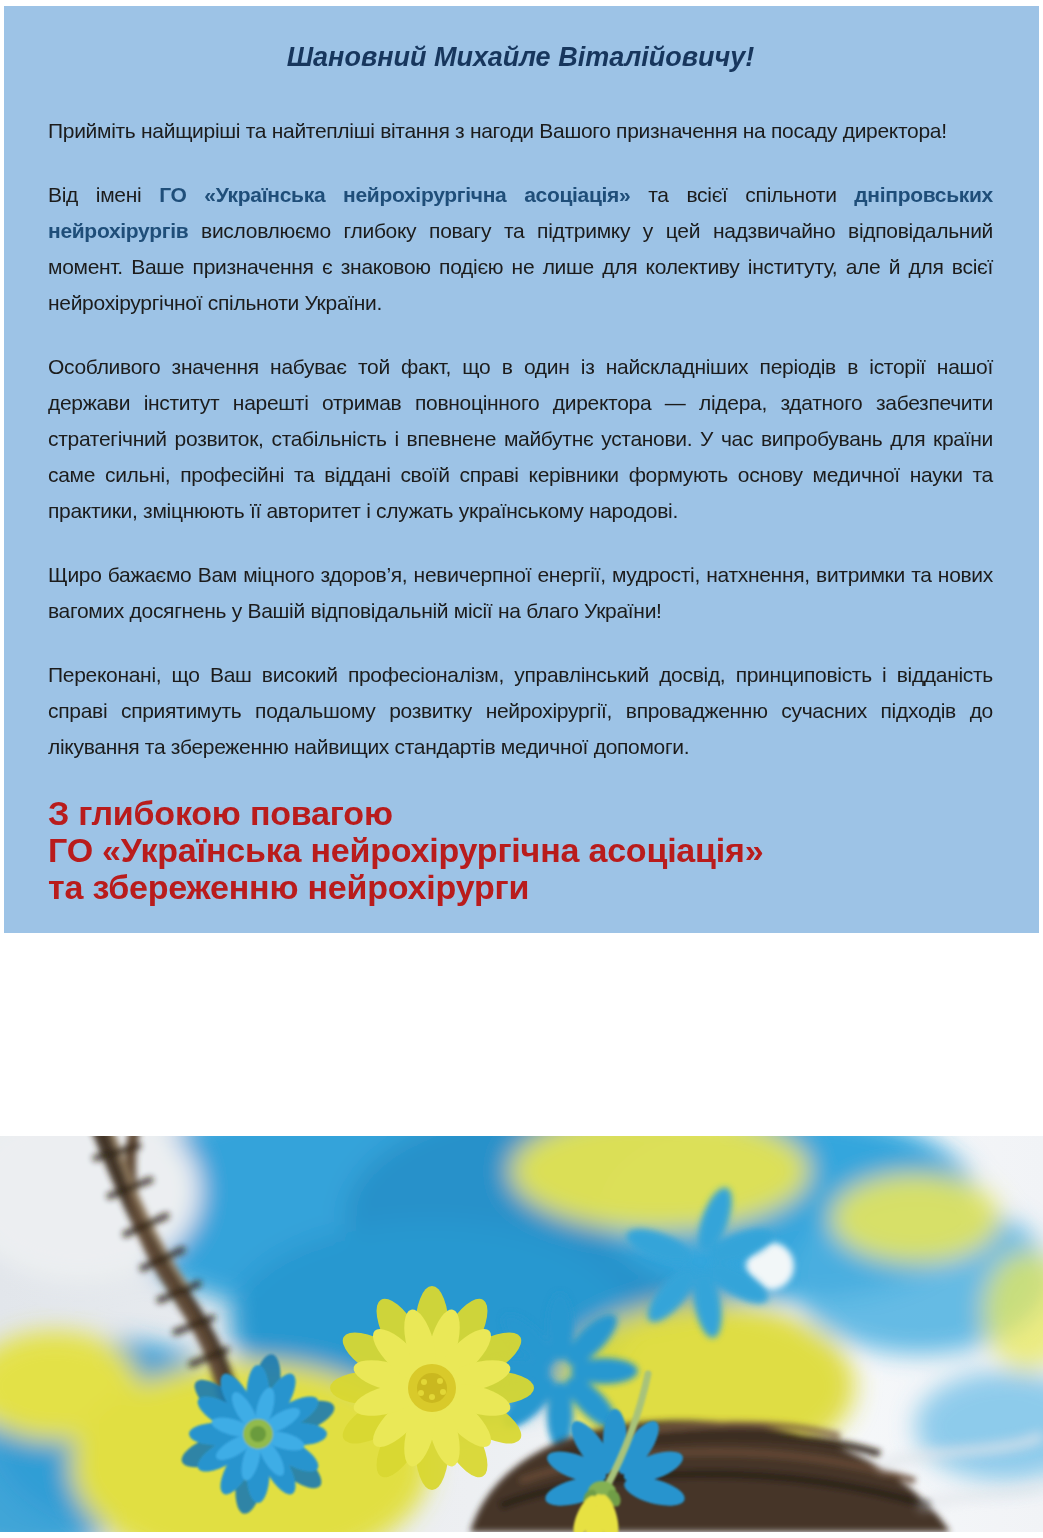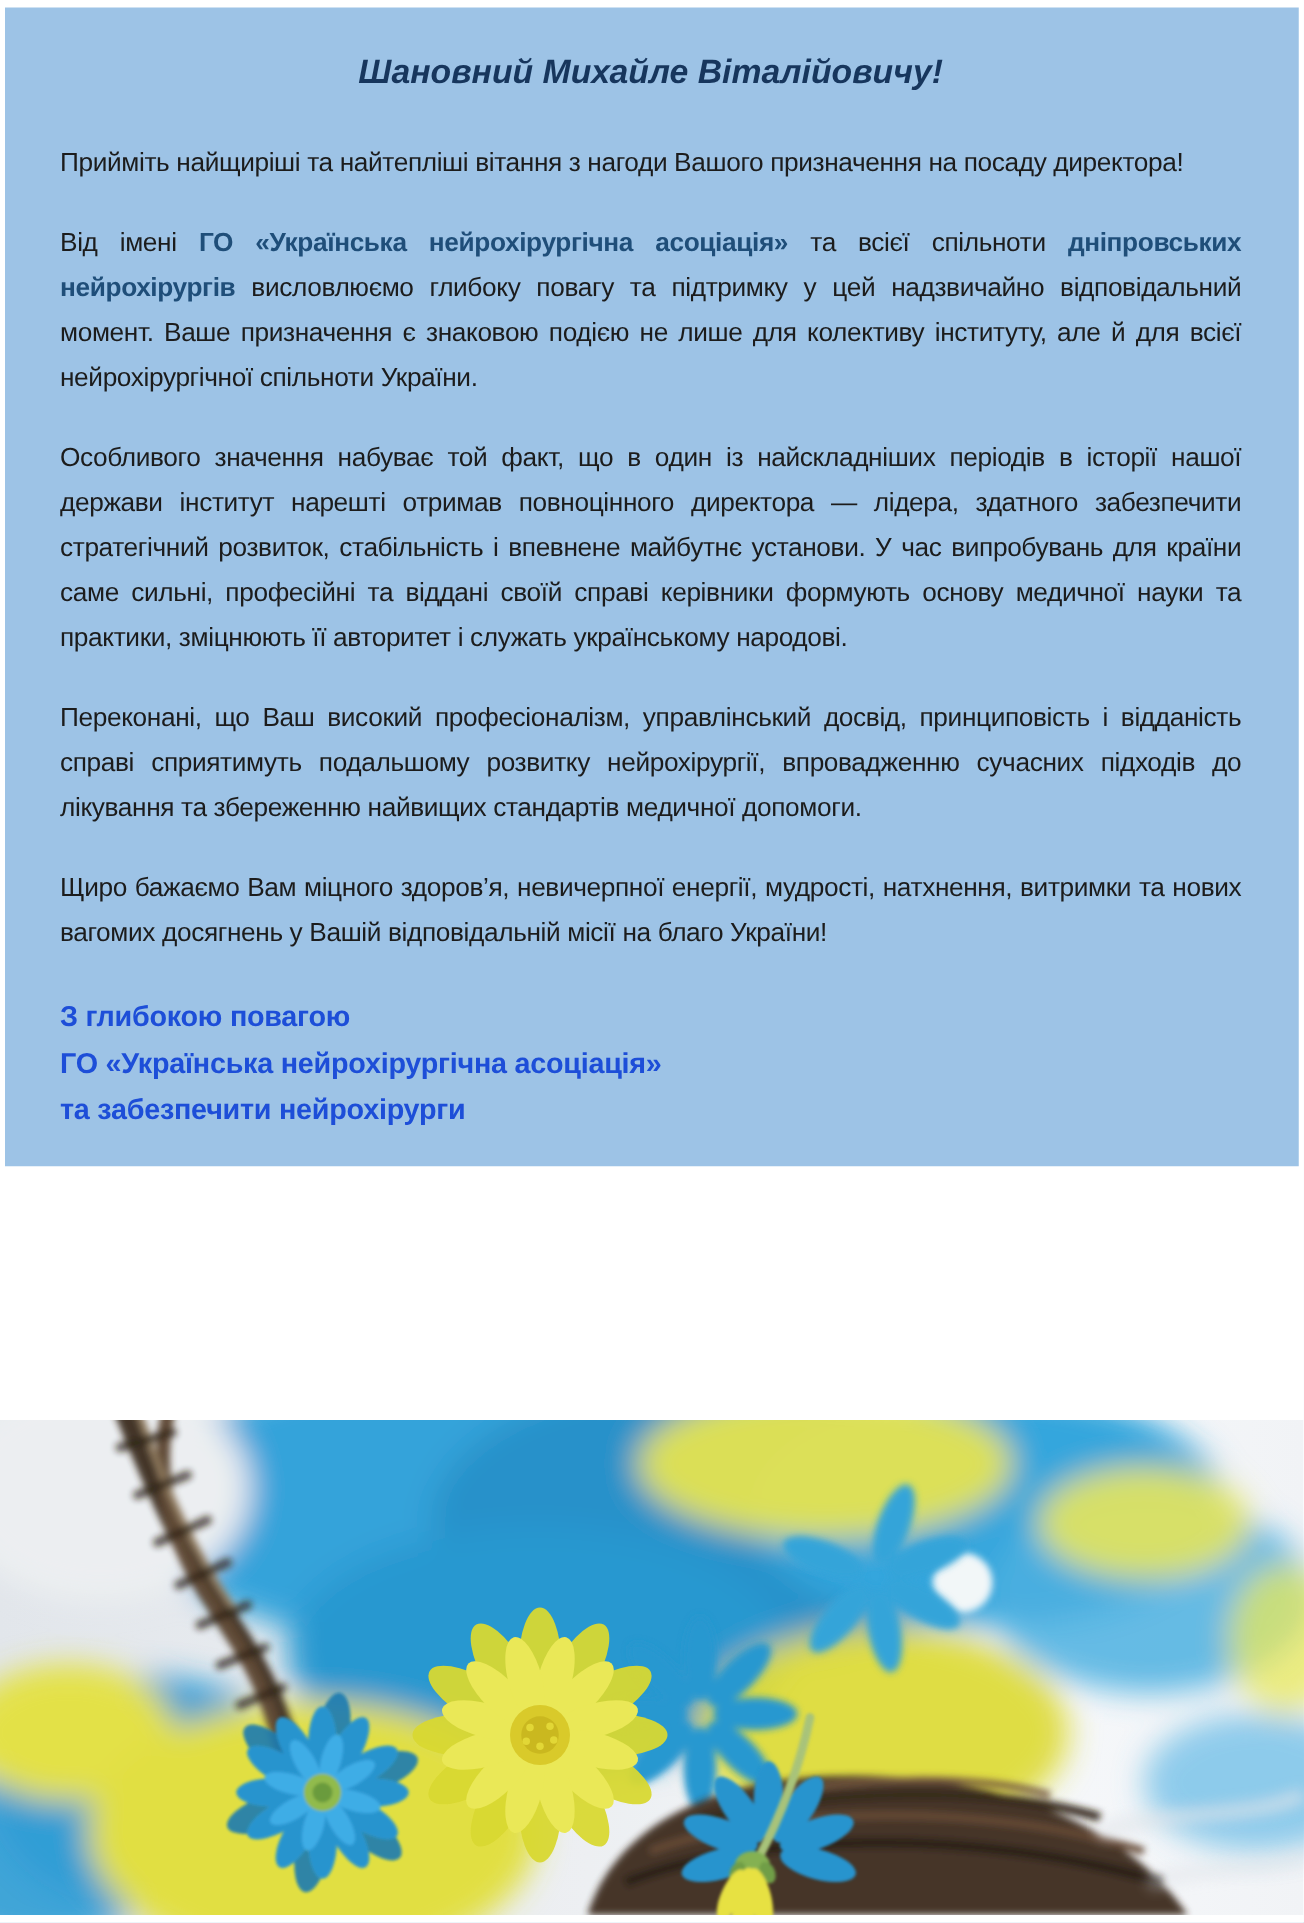--- a/index.html
+++ b/index.html
@@ -31,24 +31,24 @@
     font-size:21px;
     line-height:36px;
     letter-spacing:-0.3px;
     color:#1c1c1c;
     text-align:justify;
   }
   p.body.first{margin-top:40px;}
   .accent{color:#1f4e79;font-weight:bold;}
   .signature{
     margin-top:30px;
-    font-size:23px;
+    font-size:34px;
     line-height:37px;
     font-weight:bold;
-    color:#1d4ed8;
+    color:#b91c1c;
     letter-spacing:-0.2px;
   }
   .photo{
     position:absolute;left:0;top:1136px;
     width:1043px;height:396px;
     overflow:hidden;
   }
   .photo svg{display:block;width:100%;height:100%;}
 </style>
 </head>
@@ -59,28 +59,28 @@
   <div class="panel">
 
     <h1 class="title">Шановний Михайле Віталійовичу!</h1>
 
     <p class="body first">Прийміть найщиріші та найтепліші вітання з нагоди Вашого призначення на посаду директора!</p>
 
     <p class="body"><span>Від імені </span><span class="accent">ГО «Українська нейрохірургічна асоціація»</span><span> та всієї спільноти </span><span class="accent">дніпровських нейрохірургів</span><span> висловлюємо глибоку повагу та підтримку у цей надзвичайно відповідальний момент. Ваше призначення є знаковою подією не лише для колективу інституту, але й для всієї нейрохірургічної спільноти України.</span></p>
 
     <p class="body">Особливого значення набуває той факт, що в один із найскладніших періодів в історії нашої держави інститут нарешті отримав повноцінного директора — лідера, здатного забезпечити стратегічний розвиток, стабільність і впевнене майбутнє установи. У час випробувань для країни саме сильні, професійні та віддані своїй справі керівники формують основу медичної науки та практики, зміцнюють її авторитет і служать українському народові.</p>
 
+    <p class="body">Щиро бажаємо Вам міцного здоров’я, невичерпної енергії, мудрості, натхнення, витримки та нових вагомих досягнень у Вашій відповідальній місії на благо України!</p>
+
     <p class="body">Переконані, що Ваш високий професіоналізм, управлінський досвід, принциповість і відданість справі сприятимуть подальшому розвитку нейрохірургії, впровадженню сучасних підходів до лікування та збереженню найвищих стандартів медичної допомоги.</p>
-
-    <p class="body">Щиро бажаємо Вам міцного здоров’я, невичерпної енергії, мудрості, натхнення, витримки та нових вагомих досягнень у Вашій відповідальній місії на благо України!</p>
 
     <div class="signature">
       <div>З глибокою повагою</div>
       <div>ГО «Українська нейрохірургічна асоціація»</div>
-      <div>та забезпечити нейрохірурги</div>
+      <div>та збереженню нейрохірурги</div>
     </div>
 
   </div>
 
   <div class="photo">
     <svg viewBox="0 0 1043 396" preserveAspectRatio="none" xmlns="http://www.w3.org/2000/svg">
       <defs>
         <linearGradient id="bg" x1="0" y1="0" x2="1" y2="0">
           <stop offset="0" stop-color="#e3e6eb"></stop>
           <stop offset="0.45" stop-color="#eef0f3"></stop>

